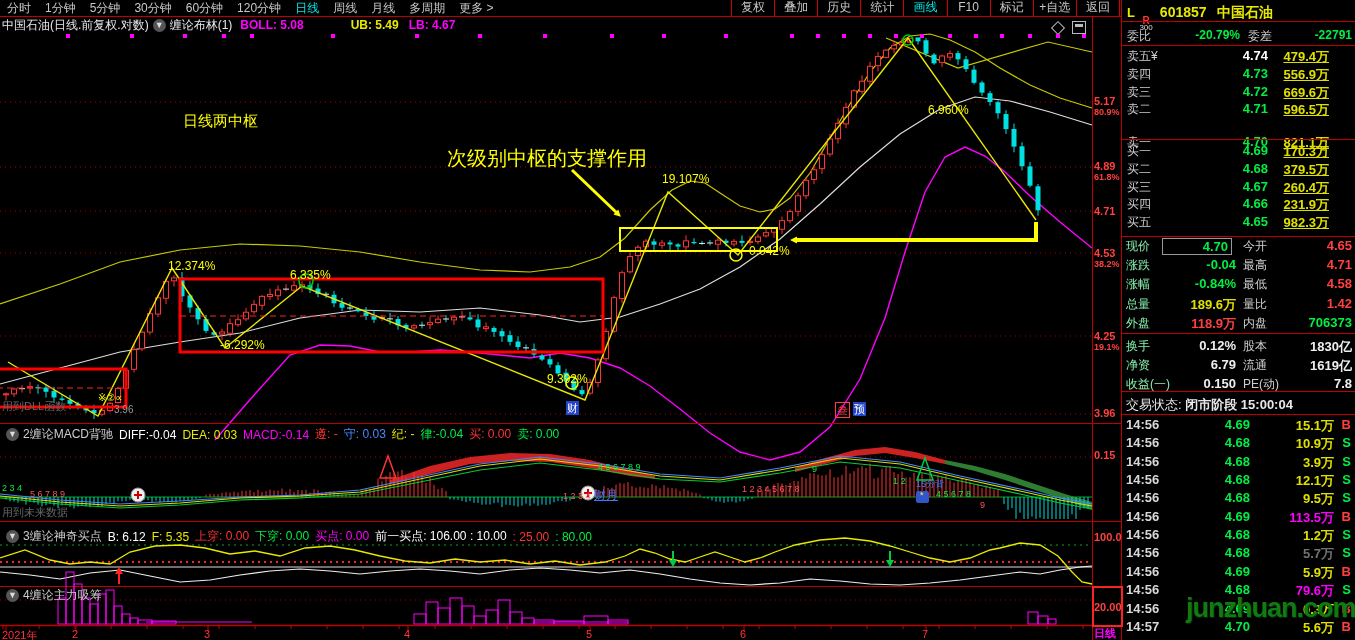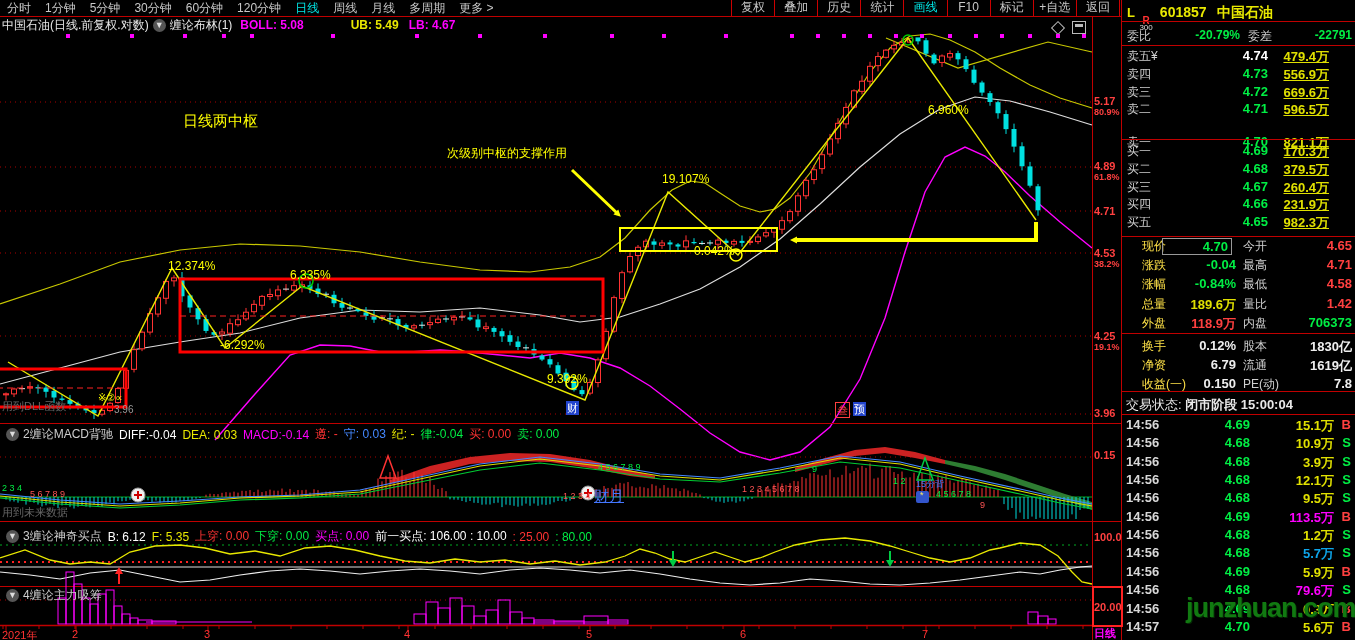--- a/index.html
+++ b/index.html
@@ -30,21 +30,21 @@
 .phead b{font-weight:normal;margin-right:6px;}
 
 .ylab{position:absolute;color:#ff4040;font-weight:bold;}
 
 #rp{left:1122px;top:0;width:233px;height:640px;}
 .row{position:absolute;left:0;width:233px;height:16px;font-size:12px;}
 .row .lab{position:absolute;left:5px;color:#cfcfcf;}
 .row .pr{position:absolute;left:88px;width:58px;text-align:right;font-weight:bold;font-size:13px;}
 .row .vol{position:absolute;right:26px;width:90px;text-align:right;font-weight:bold;font-size:13px;color:#e0e000;text-decoration:underline;}
 .sep{position:absolute;left:1122px;width:233px;height:1px;background:#c00000;}
-.drow .l1{position:absolute;left:20px;color:#fde047;}
+.drow .l1{position:absolute;left:4px;color:#86efac;}
 .drow .v1{position:absolute;left:52px;width:62px;text-align:right;font-weight:bold;font-size:13px;}
 .drow .l2{position:absolute;left:121px;color:#cfcfcf;}
 .drow .v2{position:absolute;right:3px;width:74px;text-align:right;font-weight:bold;font-size:13px;}
 .trow .tt{position:absolute;left:4px;color:#d8d8d8;font-weight:bold;font-size:13px;}
 .trow .tp{position:absolute;left:72px;width:56px;text-align:right;font-weight:bold;font-size:13px;}
 .trow .tv{position:absolute;left:120px;width:92px;text-align:right;font-weight:bold;font-size:13px;}
 .trow .ts{position:absolute;right:4px;font-weight:bold;font-size:13px;}
 #wm{position:absolute;left:1186px;top:593px;font-size:27px;font-weight:bold;color:#117a11;
     letter-spacing:-1px;text-shadow:1px 1px 0 #052c05;z-index:9;}
 .ico{position:absolute;border:1px solid #bbb;}
@@ -773,46 +773,46 @@
       <line x1="76" y1="625" x2="76" y2="632" stroke="#c00000" stroke-width="1"></line>
       <line x1="208" y1="625" x2="208" y2="632" stroke="#c00000" stroke-width="1"></line>
       <line x1="408" y1="625" x2="408" y2="632" stroke="#c00000" stroke-width="1"></line>
       <line x1="590" y1="625" x2="590" y2="632" stroke="#c00000" stroke-width="1"></line>
       <line x1="744" y1="625" x2="744" y2="632" stroke="#c00000" stroke-width="1"></line>
       <line x1="926" y1="625" x2="926" y2="632" stroke="#c00000" stroke-width="1"></line>
     </svg>
 
   <div id="overlay" class="abs" style="left:0;top:0;width:1205px;height:640px;pointer-events:none;">
       <div class="ann" style="left: 183px; top: 112px; font-size: 15px;">日线两中枢</div>
-      <div class="ann" style="left: 447px; top: 145px; font-size: 12px;">次级别中枢的支撑作用</div>
+      <div class="ann" style="left: 447px; top: 145px; font-size: 20px;">次级别中枢的支撑作用</div>
       <div class="pct" style="left: 168px; top: 259px;">12.374%</div>
       <div class="pct" style="left: 290px; top: 268px;">6.335%</div>
       <div class="pct" style="left: 220px; top: 338px;">-6.292%</div>
       <div class="pct" style="left: 662px; top: 172px;">19.107%</div>
-      <div class="pct" style="left: 694px; top: 244px; text-align: center;">0.042%</div>
+      <div class="pct" style="left: 749px; top: 244px; text-align: center;">0.042%</div>
       <div class="pct" style="left: 928px; top: 103px;">6.960%</div>
       <div class="pct" style="left: 547px; top: 372px;">9.392%</div>
       <div class="mark" style="left: 98px; top: 392px; color: rgb(255, 255, 0);">※②∝</div>
       <div class="mark" style="left: 114px; top: 404px; color: rgb(153, 153, 153);">3.96</div>
       <div class="cbox" style="left: 566px; top: 401px; color: rgb(255, 255, 255); background: rgb(34, 68, 204); border: none;">财</div>
       <div class="cbox" style="left: 835px; top: 402px; color: rgb(255, 64, 64); background: transparent; border: 1px solid rgb(255, 64, 64);">叁</div>
       <div class="cbox" style="left: 853px; top: 402px; color: rgb(255, 255, 255); background: rgb(34, 68, 204); border: none;">预</div>
       <div class="note" style="left: 2px; top: 399px;">用到DLL函数</div>
       <div class="note" style="left: 2px; top: 505px;">用到未来数据</div>
       <div style="position: absolute; left: 2px; top: 483px; color: rgb(0, 238, 68); font-size: 9px; white-space: nowrap;">2 3 4</div>
       <div style="position: absolute; left: 30px; top: 489px; color: rgb(255, 85, 85); font-size: 9px; white-space: nowrap;">5 6 7 8 9</div>
       <div style="position: absolute; left: 563px; top: 491px; color: rgb(255, 85, 85); font-size: 9px; white-space: nowrap;">1 2 3 4</div>
       <div style="position: absolute; left: 598px; top: 462px; color: rgb(0, 238, 68); font-size: 9px; white-space: nowrap;">4 5 6 7 8 9</div>
       <div style="position: absolute; left: 742px; top: 484px; color: rgb(255, 85, 85); font-size: 9px; white-space: nowrap;">1 2 3 4 5 6 7 8</div>
       <div style="position: absolute; left: 812px; top: 464px; color: rgb(0, 238, 68); font-size: 9px; white-space: nowrap;">9</div>
       <div style="position: absolute; left: 893px; top: 476px; color: rgb(0, 238, 68); font-size: 9px; white-space: nowrap;">1 2</div>
       <div style="position: absolute; left: 936px; top: 489px; color: rgb(0, 238, 68); font-size: 9px; white-space: nowrap;">4 5 6 7 8</div>
       <div style="position: absolute; left: 980px; top: 500px; color: rgb(255, 85, 85); font-size: 9px; white-space: nowrap;">9</div>
       <div style="position: absolute; left: 916px; top: 478px; color: rgb(68, 119, 255); font-size: 9px; white-space: nowrap;">15分背</div>
-      <div style="position: absolute; left: 594px; top: 487px; color: rgb(68, 119, 255); font-size: 15px; white-space: nowrap; text-decoration: underline;">财月</div>
+      <div style="position: absolute; left: 594px; top: 487px; color: rgb(68, 119, 255); font-size: 12px; white-space: nowrap; text-decoration: underline;">财月</div>
       <div style="position: absolute; left: 920px; top: 490px; color: rgb(255, 238, 102); font-size: 9px; white-space: nowrap;">*</div>
     </div>
 
   <div id="p2h" class="phead" style="left:2px;top:426px;">
       <span class="chev">▼</span>
       <b style="color: rgb(204, 204, 204);">2缠论MACD背驰</b>
       <b style="color: rgb(255, 255, 255);">DIFF:-0.04</b>
       <b style="color: rgb(232, 232, 0);">DEA: 0.03</b>
       <b style="color: rgb(255, 0, 255);">MACD:-0.14</b>
       <b style="color: rgb(255, 51, 51);">遵: -</b>
@@ -1030,21 +1030,21 @@
         </div>
         <div class="row trow" style="top: 110.1px;">
           <span class="tt">14:56</span>
           <span class="tp" style="color: rgb(0, 238, 68);">4.68</span>
           <span class="tv" style="color: rgb(224, 224, 0);">1.2万</span>
           <span class="ts" style="color: rgb(0, 238, 68);">S</span>
         </div>
         <div class="row trow" style="top: 128.45px;">
           <span class="tt">14:56</span>
           <span class="tp" style="color: rgb(0, 238, 68);">4.68</span>
-          <span class="tv" style="color: #0ea5e9;">5.7万</span>
+          <span class="tv" style="color: #737373;">5.7万</span>
           <span class="ts" style="color: rgb(0, 238, 68);">S</span>
         </div>
         <div class="row trow" style="top: 146.8px;">
           <span class="tt">14:56</span>
           <span class="tp" style="color: rgb(0, 238, 68);">4.69</span>
           <span class="tv" style="color: rgb(224, 224, 0);">5.9万</span>
           <span class="ts" style="color: rgb(255, 64, 64);">B</span>
         </div>
         <div class="row trow" style="top: 165.15px;">
           <span class="tt">14:56</span>

